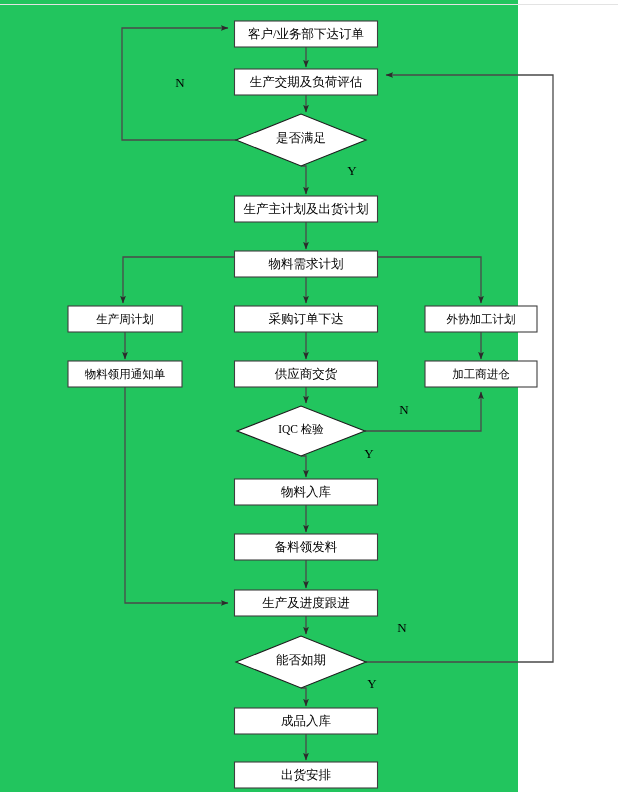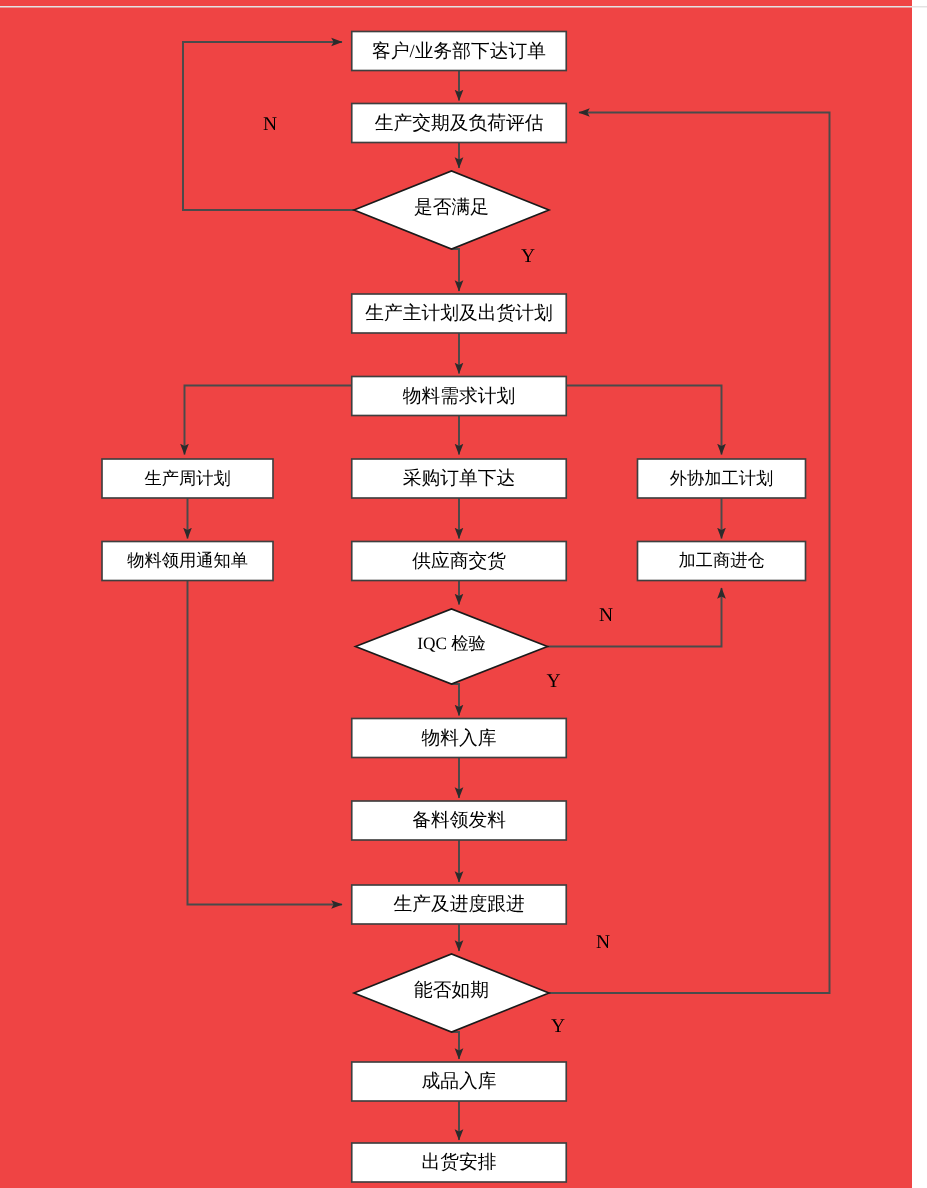--- a/index.html
+++ b/index.html
@@ -1,18 +1,18 @@
 <!DOCTYPE html>
 <html><head>
 <meta charset="utf-8">
 <style>
   html,body{margin:0;padding:0;background:#ffffff;}
   body{width:618px;height:792px;overflow:hidden;
        font-family:"Liberation Serif","DejaVu Serif",serif;}
-  #page{position:relative;width:608px;height:792px;background:#ef4444;}
+  #page{position:relative;width:518px;height:792px;background:#22c55e;}
   #topline{position:absolute;left:0;top:4px;width:618px;height:1px;background:#e3e3e3;}
   svg{position:absolute;left:0;top:0;}
   .node-rect{fill:#ffffff;stroke:#3f3f3f;stroke-width:1.1;}
   .node-diamond{fill:#ffffff;stroke:#1a1a1a;stroke-width:1.1;}
   .conn{stroke:#4a4a4a;stroke-width:1.3;fill:none;}
   .node-text{font-family:"Liberation Serif","DejaVu Serif",serif;
              font-size:12.5px;fill:#000;text-anchor:middle;dominant-baseline:middle;}
   .node-text-lat{font-family:"Liberation Serif","DejaVu Serif",serif;
              font-size:11.5px;fill:#000;text-anchor:middle;dominant-baseline:middle;}
   .branch-label{font-family:"Liberation Serif","DejaVu Serif",serif;

